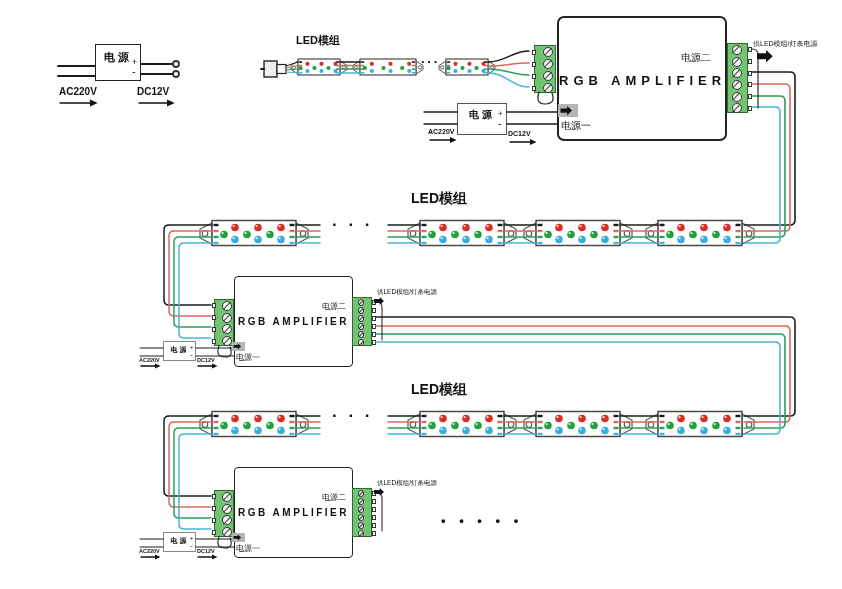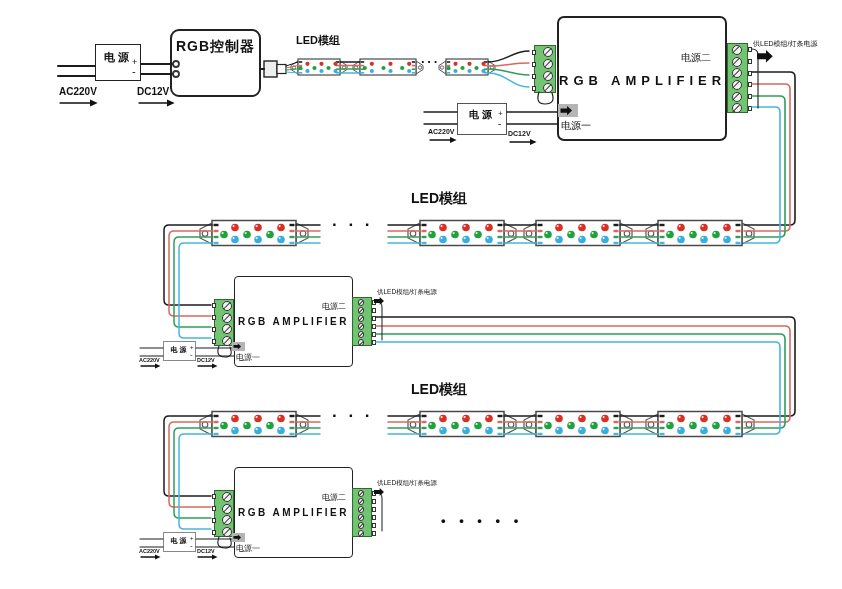--- a/index.html
+++ b/index.html
@@ -15,23 +15,20 @@
   .screw{position:absolute;border-radius:50%;background:#f2f2f2;border:1.1px solid #333;box-sizing:border-box;}
   .screw i{position:absolute;left:-15%;top:42%;width:130%;height:1.4px;background:#333;transform:rotate(-45deg);}
   .pin{position:absolute;background:#fff;border:1px solid #333;box-sizing:border-box;}
   .b{font-weight:bold;}
 </style>
 </head>
 <body>
 
 <div id="canvas">
 
-  <div class="box" style="left:170px;top:29px;width:91px;height:68px;border-radius:9px;">
-    <div class="inlbl b" style="left:0;top:8px;width:100%;text-align:center;font-size:14px;letter-spacing:1px;">RGB控制器</div>
-  </div>
 
   <div class="box" style="left:95px;top:44px;width:46px;height:37px;border-width:1.5px;">
     <div class="inlbl b" style="left:0;top:7px;width:100%;text-align:center;font-size:11px;letter-spacing:3px;">电源</div>
     <div class="inlbl" style="left:36px;top:13px;font-size:9px;">+</div>
     <div class="inlbl" style="left:36px;top:21px;font-size:11px;">-</div>
   </div>
 
   <div class="box" style="left:457px;top:103px;width:50px;height:32px;border:1.2px solid #555;">
     <div class="inlbl b" style="left:0;top:6px;width:100%;text-align:center;font-size:10px;letter-spacing:3px;">电源</div>
     <div class="inlbl" style="left:40px;top:6px;font-size:8px;">+</div>

